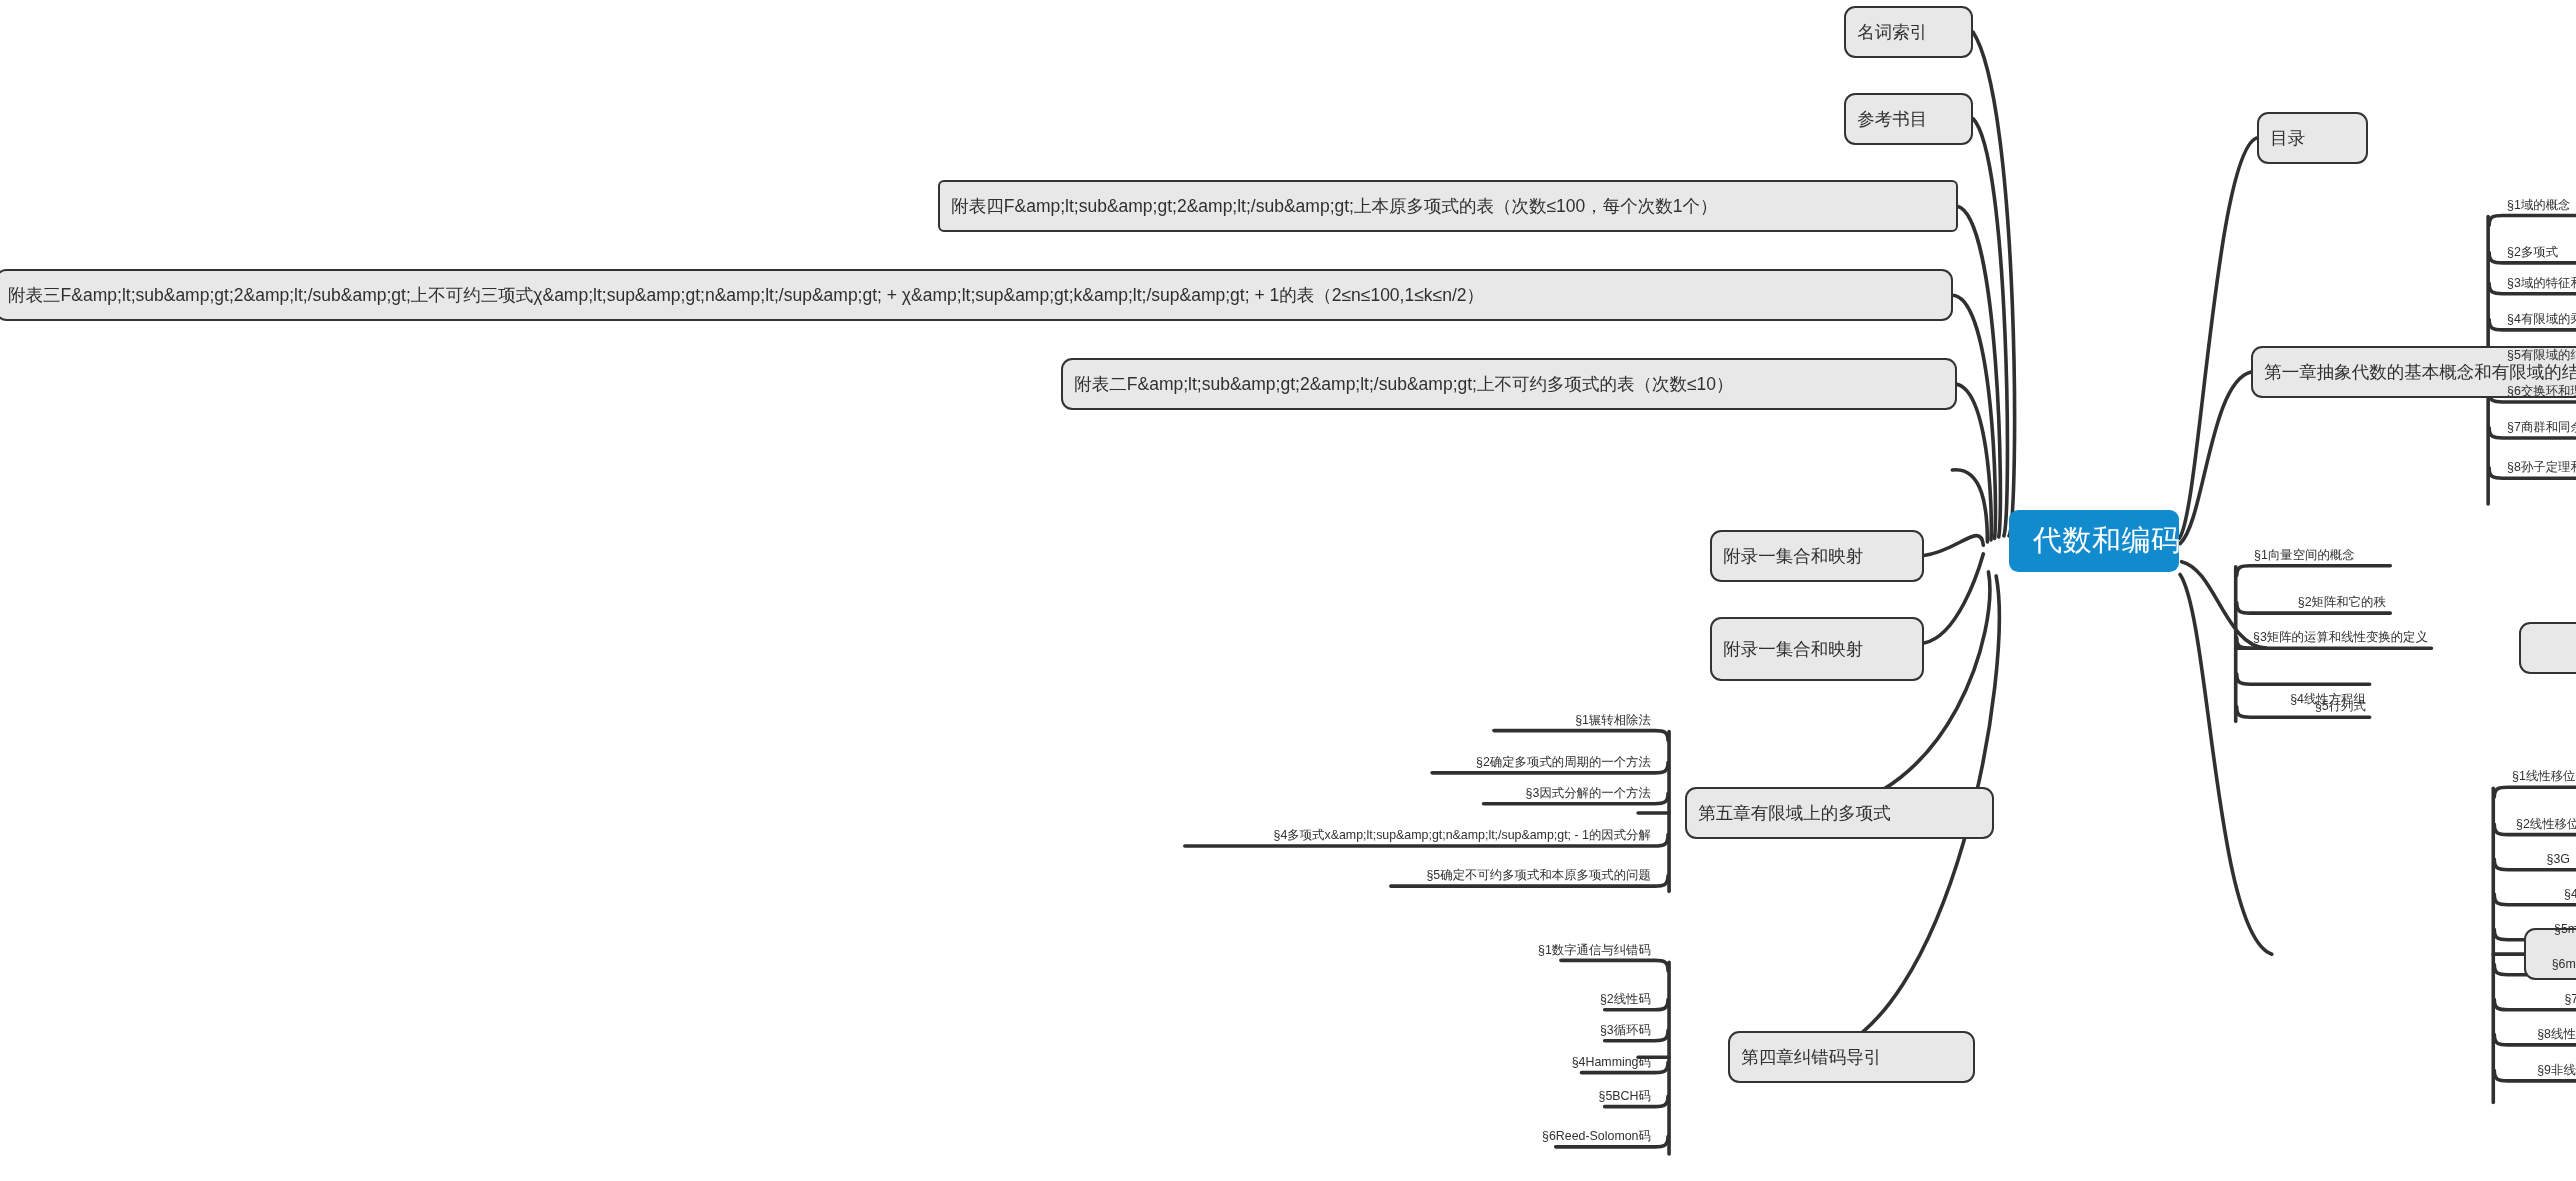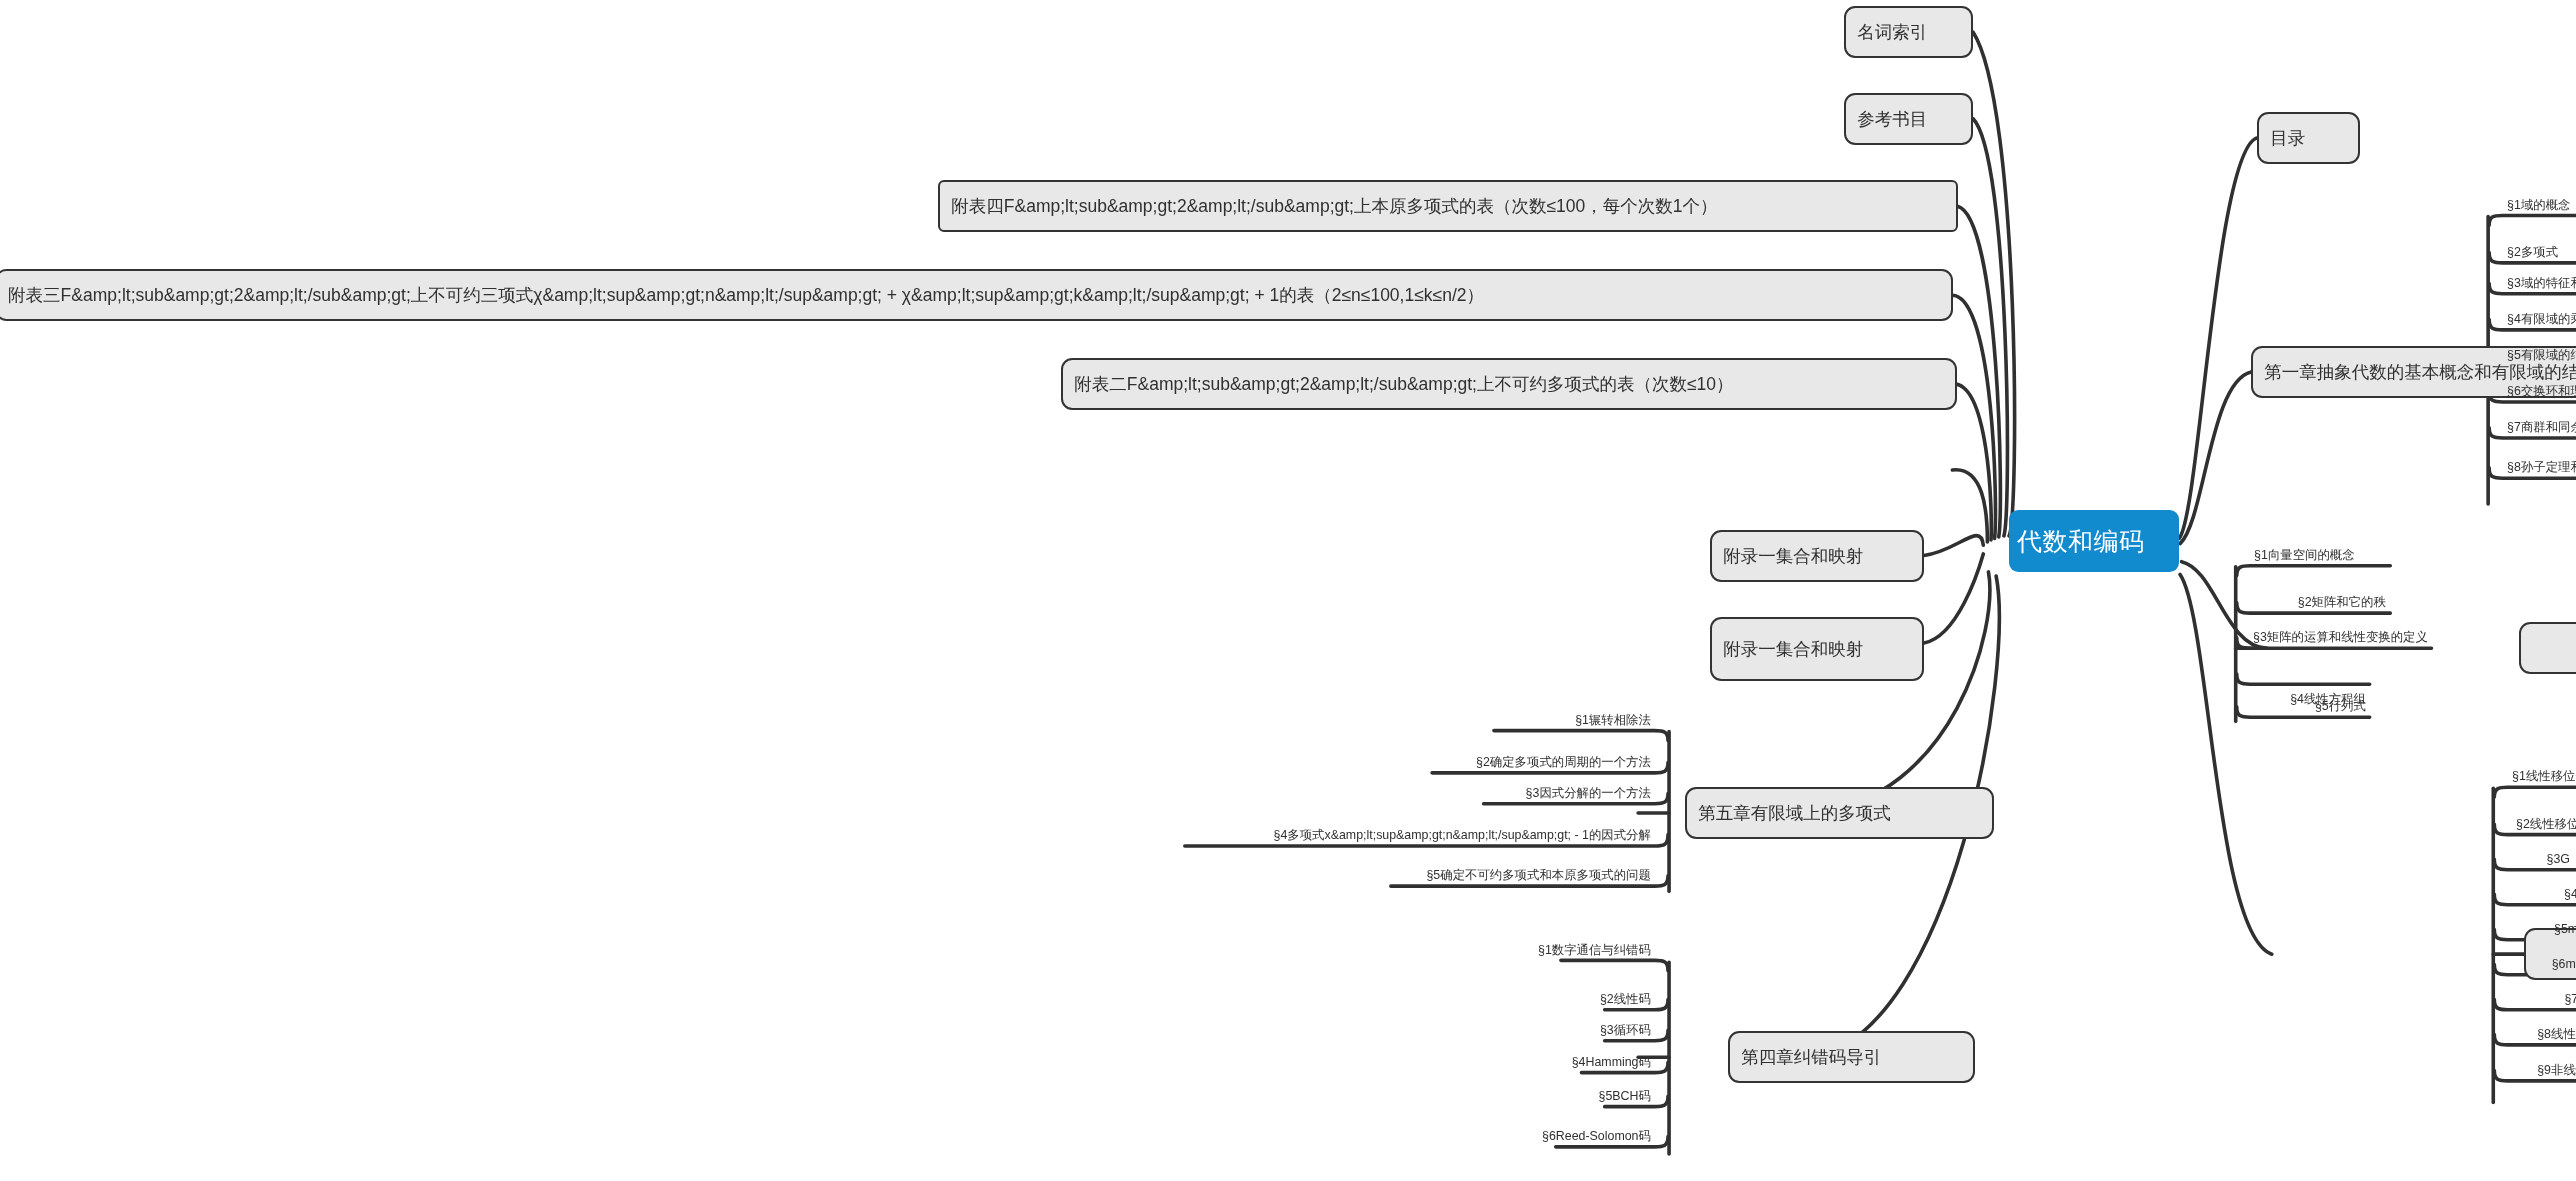--- a/index.html
+++ b/index.html
@@ -8,22 +8,22 @@
     width:2994px;height:1182px;position:relative;overflow:hidden;
     -webkit-font-smoothing:antialiased;
   }
   #canvas{position:absolute;left:0;top:0;width:2994px;height:1182px;}
   #edges{position:absolute;left:0;top:0;width:2994px;height:1182px;pointer-events:none;}
   .node{position:absolute;box-sizing:border-box;display:flex;align-items:center;justify-content:flex-start;white-space:nowrap;}
 
   
   .root{
     background:#128BCE;border-radius:9.3px;color:#ffffff;
-    font-size:25px;font-weight:400;letter-spacing:0.5px;
-    padding:0 8px;
+    font-size:29px;font-weight:400;letter-spacing:0.5px;
+    padding:0 24px;
   }
   
   .lv1{
     background:#e8e8e8;border:2.6px solid #333333;border-radius:11.3px;
     color:#303030;font-size:17.5px;padding:0 11.3px;
   }
   
   .lv2{
     color:#303030;font-size:12.4px;background:transparent;
     border:none;justify-content:flex-end;padding:0 4.1px 2.1px 4.1px;
@@ -139,21 +139,21 @@
   </div>
 
   <div class="node lv1" style="left:1685px;top:787px;width:309px;height:52px;">
     <span>第五章有限域上的多项式</span>
   </div>
 
   <div class="node lv1" style="left:1728px;top:1031px;width:247px;height:52px;">
     <span>第四章纠错码导引</span>
   </div>
 
-  <div class="node lv1" style="left:2257px;top:112px;width:103px;height:52px;">
+  <div class="node lv1" style="left:2257px;top:112px;width:111px;height:52px;">
     <span>目录</span>
   </div>
 
   <div class="node lv1" style="left:2251px;top:346px;width:526px;height:52px;">
     <span>第一章抽象代数的基本概念和有限域的结构</span>
   </div>
 
   <div class="node lv1" style="left:2519px;top:622px;width:304px;height:52px;">
     
   </div>

